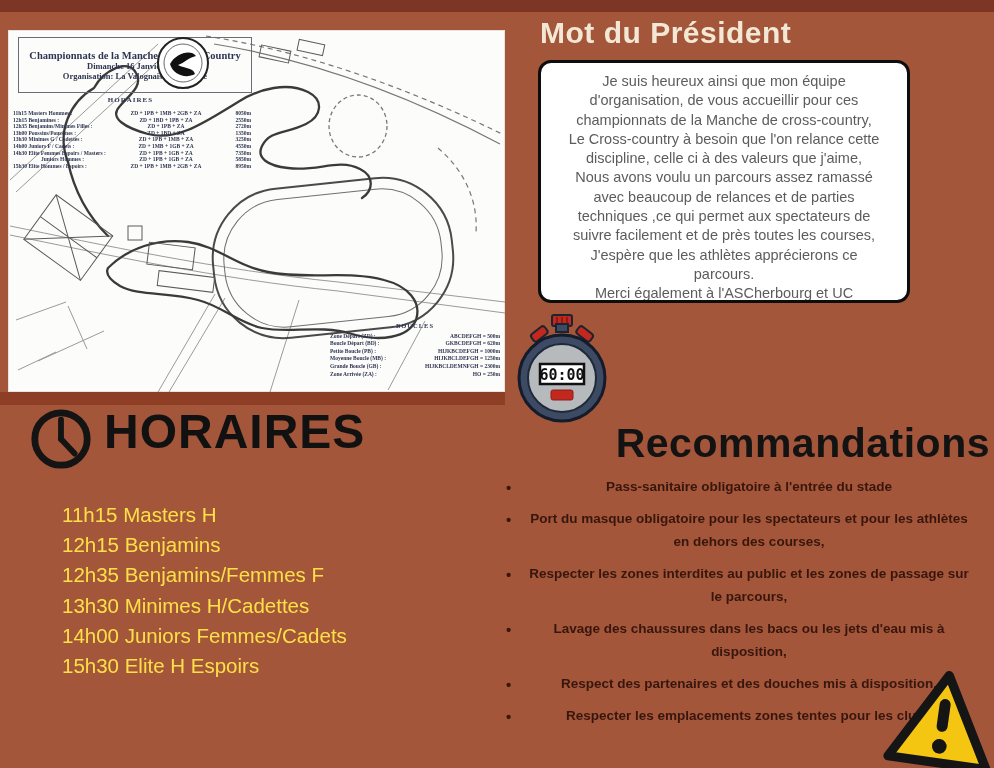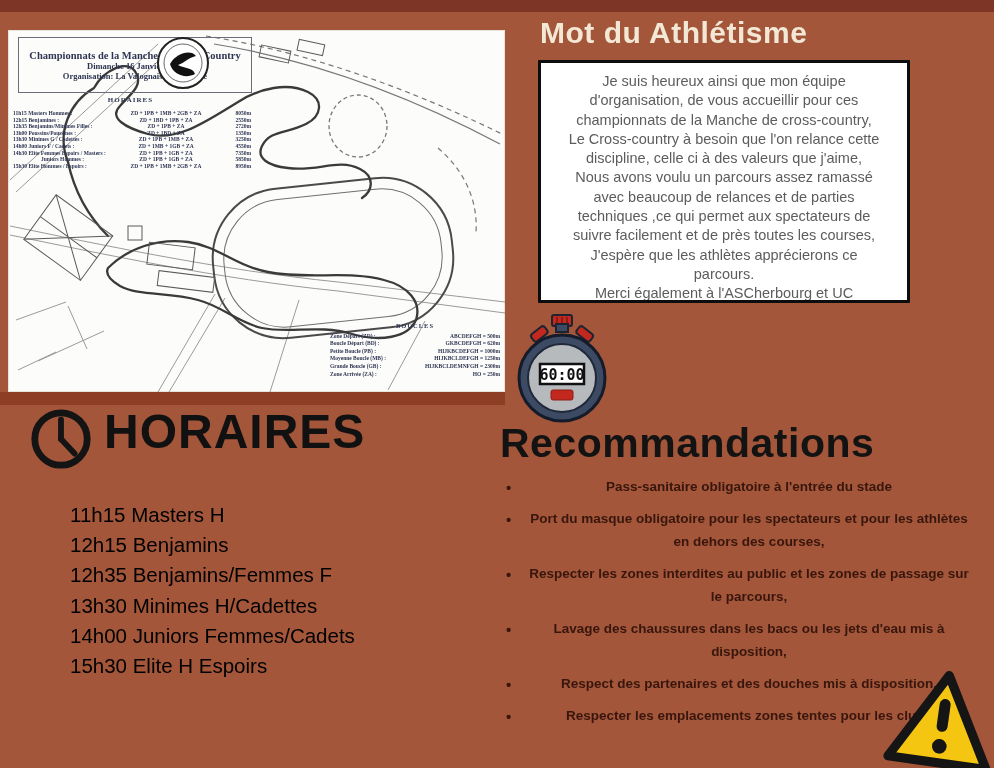--- a/index.html
+++ b/index.html
@@ -29,36 +29,36 @@
   .tdist{width:28px;text-align:right;}
   .boucles-box{position:absolute;left:322px;top:292px;width:170px;color:#2e3552;
                font-family:"Liberation Serif",serif;font-size:5.5px;font-weight:bold;line-height:7.6px;}
   .boucles-title{text-align:center;font-size:6.5px;letter-spacing:1px;margin-bottom:3px;}
   .brow{display:flex;justify-content:space-between;white-space:nowrap;}
 
   
   .president-heading{position:absolute;left:540px;top:16px;font-size:30px;font-weight:bold;
                      color:#f2e8d5;letter-spacing:.5px;}
   .president-box{position:absolute;left:538px;top:60px;width:372px;height:243px;background:#ffffff;
-                 border:3px solid #0d0d0d;border-radius:1px;box-sizing:border-box;
+                 border:3px solid #0d0d0d;border-radius:13px;box-sizing:border-box;
                  padding:9px 24px;color:#5c5c5c;font-size:14.5px;line-height:1.33;text-align:center;
                  overflow:hidden;}
 
   
   .stopwatch{position:absolute;left:512px;top:312px;width:100px;height:112px;}
   .sw-display-text{font-family:"DejaVu Sans Mono",monospace;font-weight:bold;}
 
   
   .clock-icon{position:absolute;left:28px;top:406px;width:66px;height:66px;}
   .horaires-heading{position:absolute;left:104px;top:404px;font-size:48px;font-weight:800;
                     color:#111111;letter-spacing:1px;}
-  .schedule{position:absolute;left:70px;top:500px;color:#000000;font-size:20.5px;line-height:30.2px;}
-
-  
-  .reco-heading{position:absolute;left:500px;top:420px;width:490px;text-align:left;
+  .schedule{position:absolute;left:62px;top:500px;color:#fde047;font-size:20.5px;line-height:30.2px;}
+
+  
+  .reco-heading{position:absolute;left:500px;top:420px;width:490px;text-align:right;
                 font-size:41px;font-weight:800;color:#131313;letter-spacing:.5px;}
   .reco-list{position:absolute;left:498px;top:476px;width:492px;display:flex;flex-direction:column;gap:9px;}
   .reco-item{position:relative;padding:0 14px 0 24px;text-align:center;color:#38160d;
              font-size:13.5px;font-weight:bold;line-height:1.7;}
   .reco-bullet{position:absolute;left:8px;top:-1px;font-size:15px;}
 
   
   .warning{position:absolute;left:888px;top:664px;width:110px;height:112px;transform:rotate(8deg);}
 </style>
 </head>
@@ -196,21 +196,21 @@
           <span>HIJKBCLDEMNFGH  =  2300m</span>
         </div>
       <div class="brow">
           <span>Zone Arrivée  (ZA) :</span>
           <span>HO  =  250m</span>
         </div>
     </div>
   </div>
   <div class="map-shadow"></div>
 
-  <div class="president-heading">Mot du Athlétisme</div>
+  <div class="president-heading">Mot du Président</div>
   <div class="president-box">
     <div>Je suis heureux ainsi que mon équipe d'organisation, de vous accueillir pour ces championnats de la Manche de cross-country,</div>
     <div>Le  Cross-country à besoin que l'on relance cette discipline, celle ci à des valeurs que j'aime,</div>
     <div>Nous avons voulu un parcours assez ramassé avec beaucoup de relances et de parties techniques ,ce qui permet aux spectateurs  de suivre facilement et de  près toutes les courses,</div>
     <div>J'espère que les athlètes apprécierons ce parcours.</div>
     <div>Merci également  à  l'ASCherbourg et UC Bricquebec pour leur aide</div>
 
   </div>
 
   <svg class="stopwatch" viewBox="0 0 100 112">

